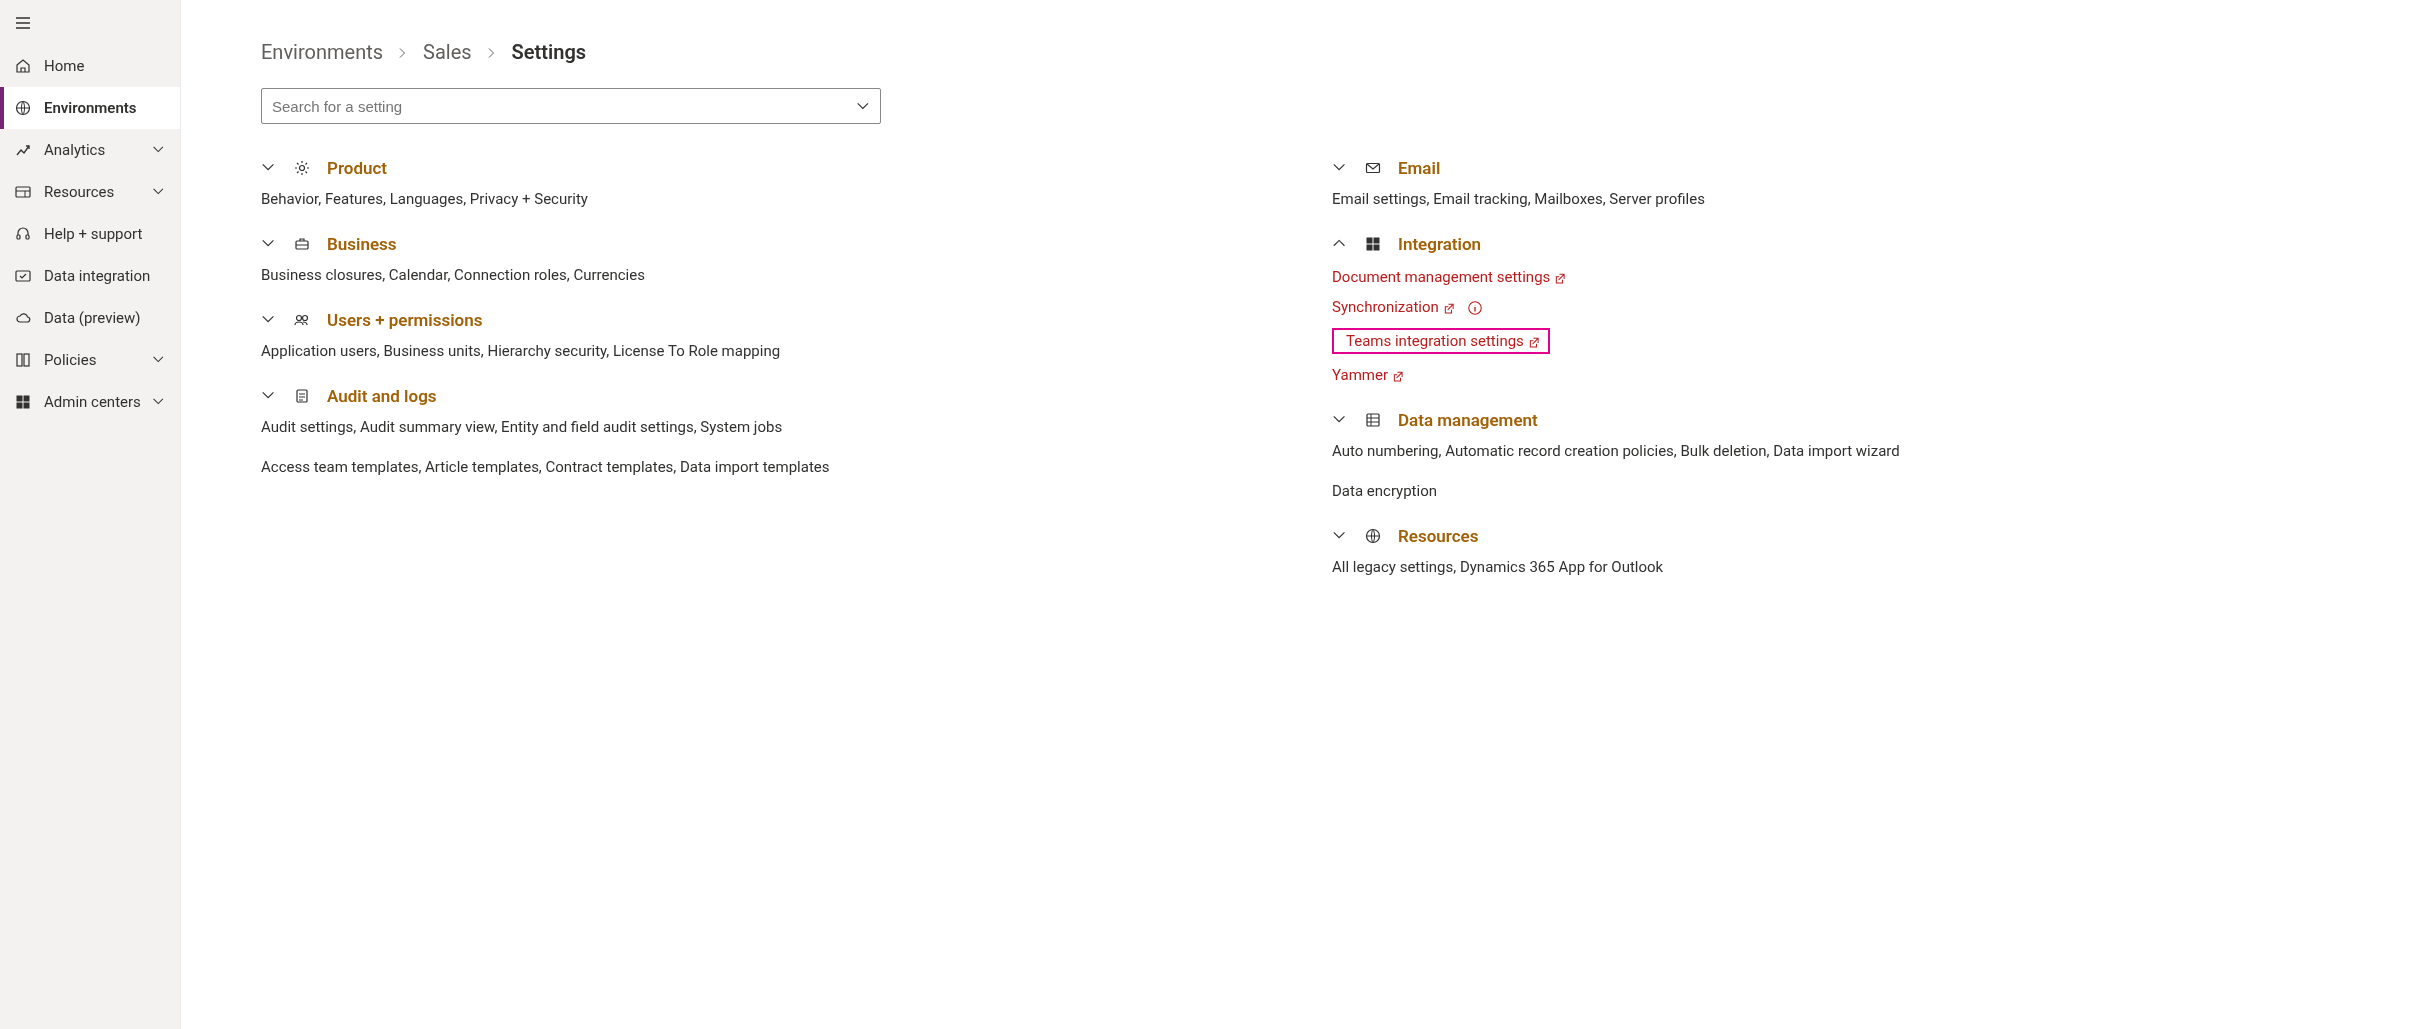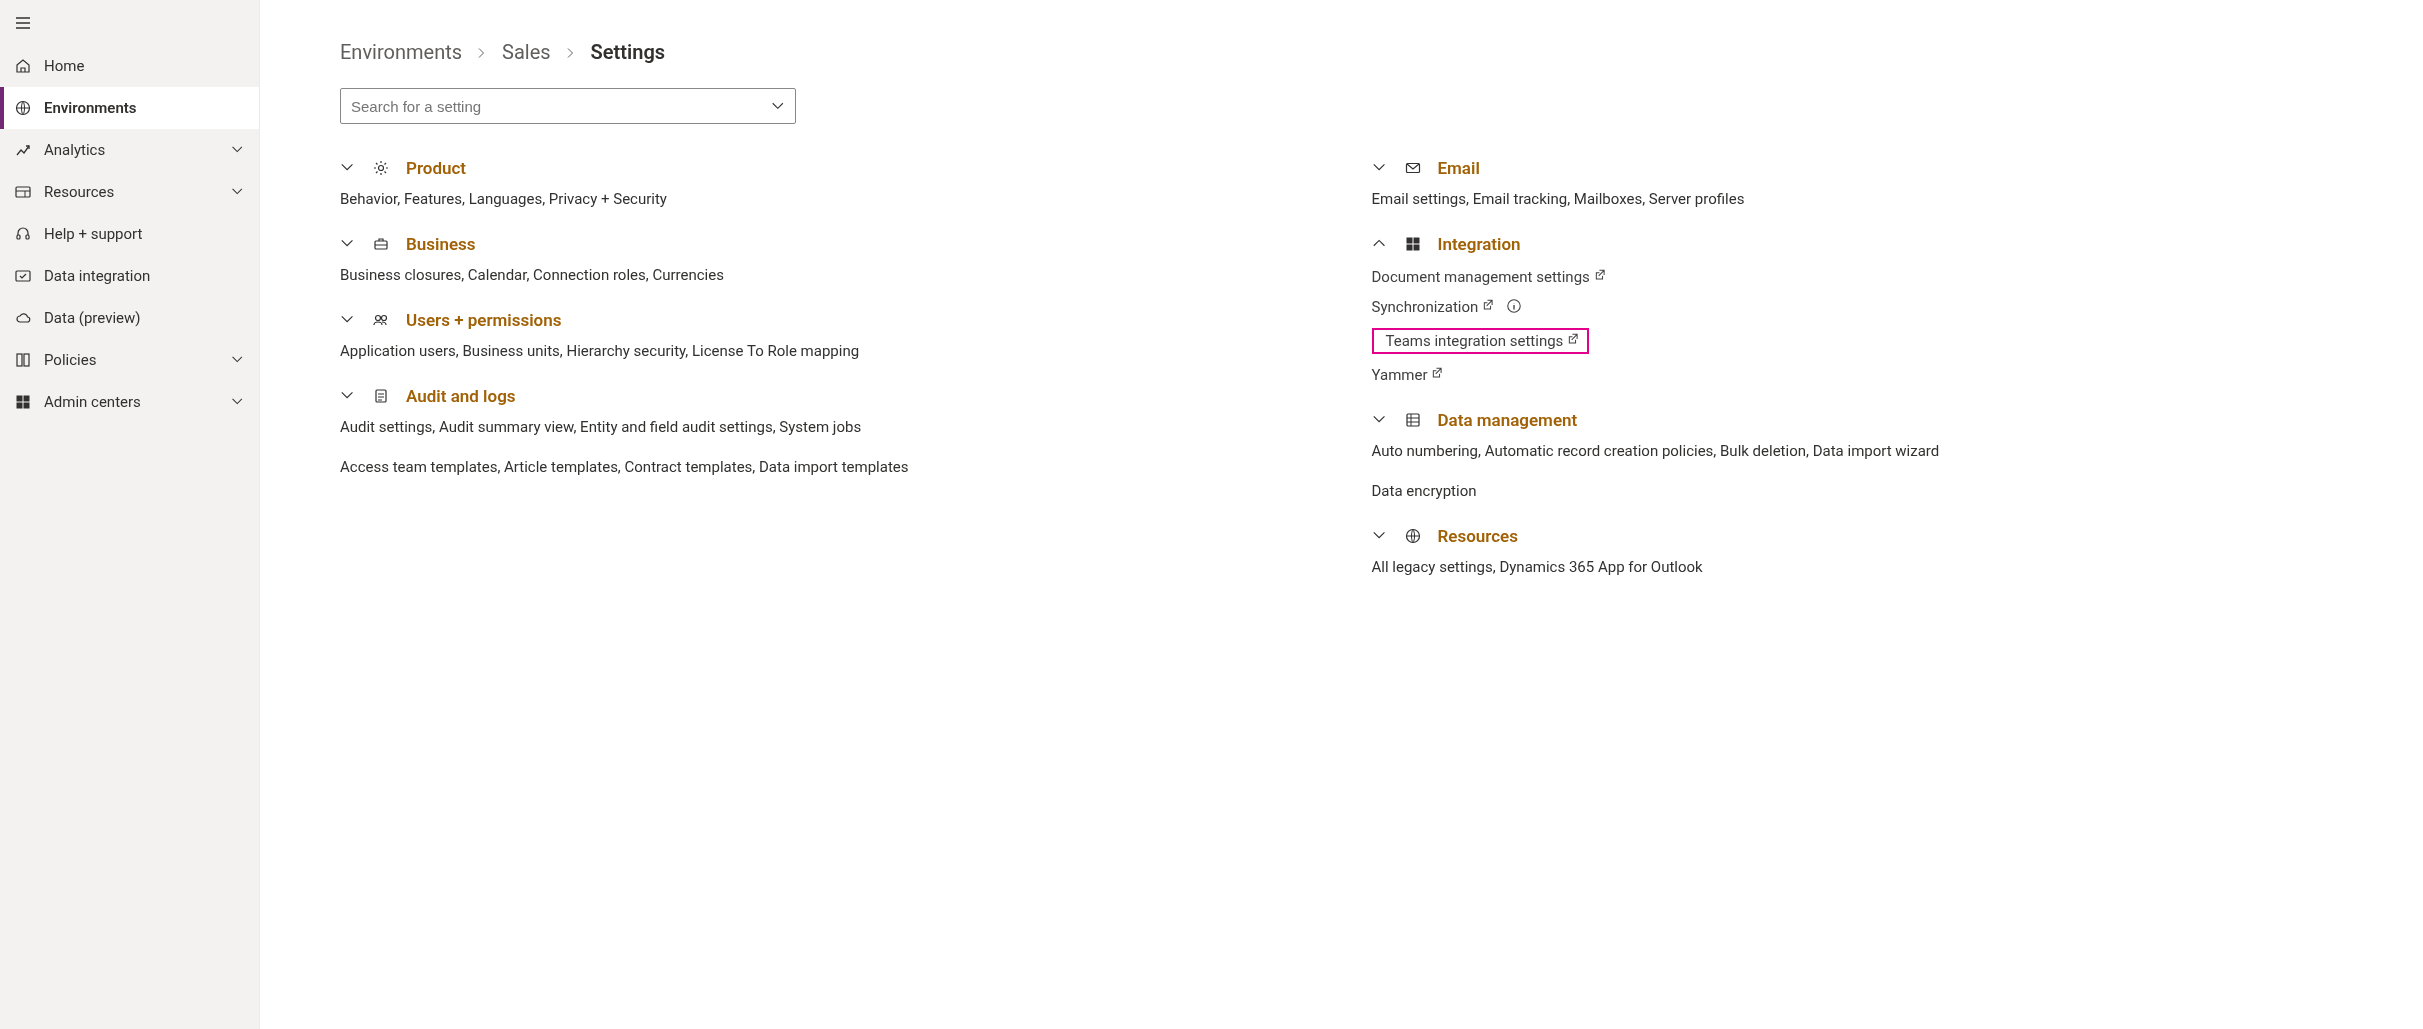--- a/index.html
+++ b/index.html
@@ -6,21 +6,21 @@
   body {
     font-family: "Segoe UI", -apple-system, BlinkMacSystemFont, Roboto, sans-serif;
     font-size: 14px;
     color: #323130;
     background: #fff;
     display: flex;
     min-height: 100vh;
   }
   
   .sidebar {
-    width: 260px;
+    width: 181px;
     background: #f3f2f1;
     border-right: 1px solid #edebe9;
     display: flex;
     flex-direction: column;
     padding-top: 4px;
   }
   .hamburger {
     padding: 10px 14px;
     cursor: pointer;
   }
@@ -73,21 +73,21 @@
   }
   .breadcrumb a { color: #605e5c; text-decoration: none; cursor: pointer; }
   .breadcrumb .sep svg { width: 12px; height: 12px; }
   .breadcrumb .current { font-weight: 600; color: #323130; }
 
   .search-box {
     display: flex;
     align-items: center;
     border: 1px solid #8a8886;
     border-radius: 2px;
-    width: 456px;
+    width: 620px;
     height: 36px;
     padding: 0 10px;
     margin-bottom: 30px;
   }
   .search-box input {
     border: none; outline: none;
     width: 100%; font-size: 15px;
     background: transparent;
   }
   .search-box .chev { width: 14px; height: 14px; }
@@ -111,23 +111,23 @@
   .group-header .gtitle { font-size: 17px; font-weight: 600; color: #a16207; }
   .group-sub {
     margin-top: 8px;
     font-size: 15px;
     color: #323130;
   }
 
   .link-list { margin-top: 10px; display: flex; flex-direction: column; gap: 12px; }
   .ext-link {
     display: inline-flex;
-    align-items: flex-start;
+    align-items: flex-end;
     gap: 4px;
-    color: #404040;
+    color: #b91c1c;
     font-size: 15px;
     cursor: pointer;
   }
   .ext-link .ext-icon { width: 14px; height: 14px; }
   .ext-link .info-icon { width: 16px; height: 16px; margin-left: 6px; }
   .highlight {
     border: 2px solid #e3008c;
     padding: 2px 6px 2px 12px;
     display: inline-flex;
     width: fit-content;

